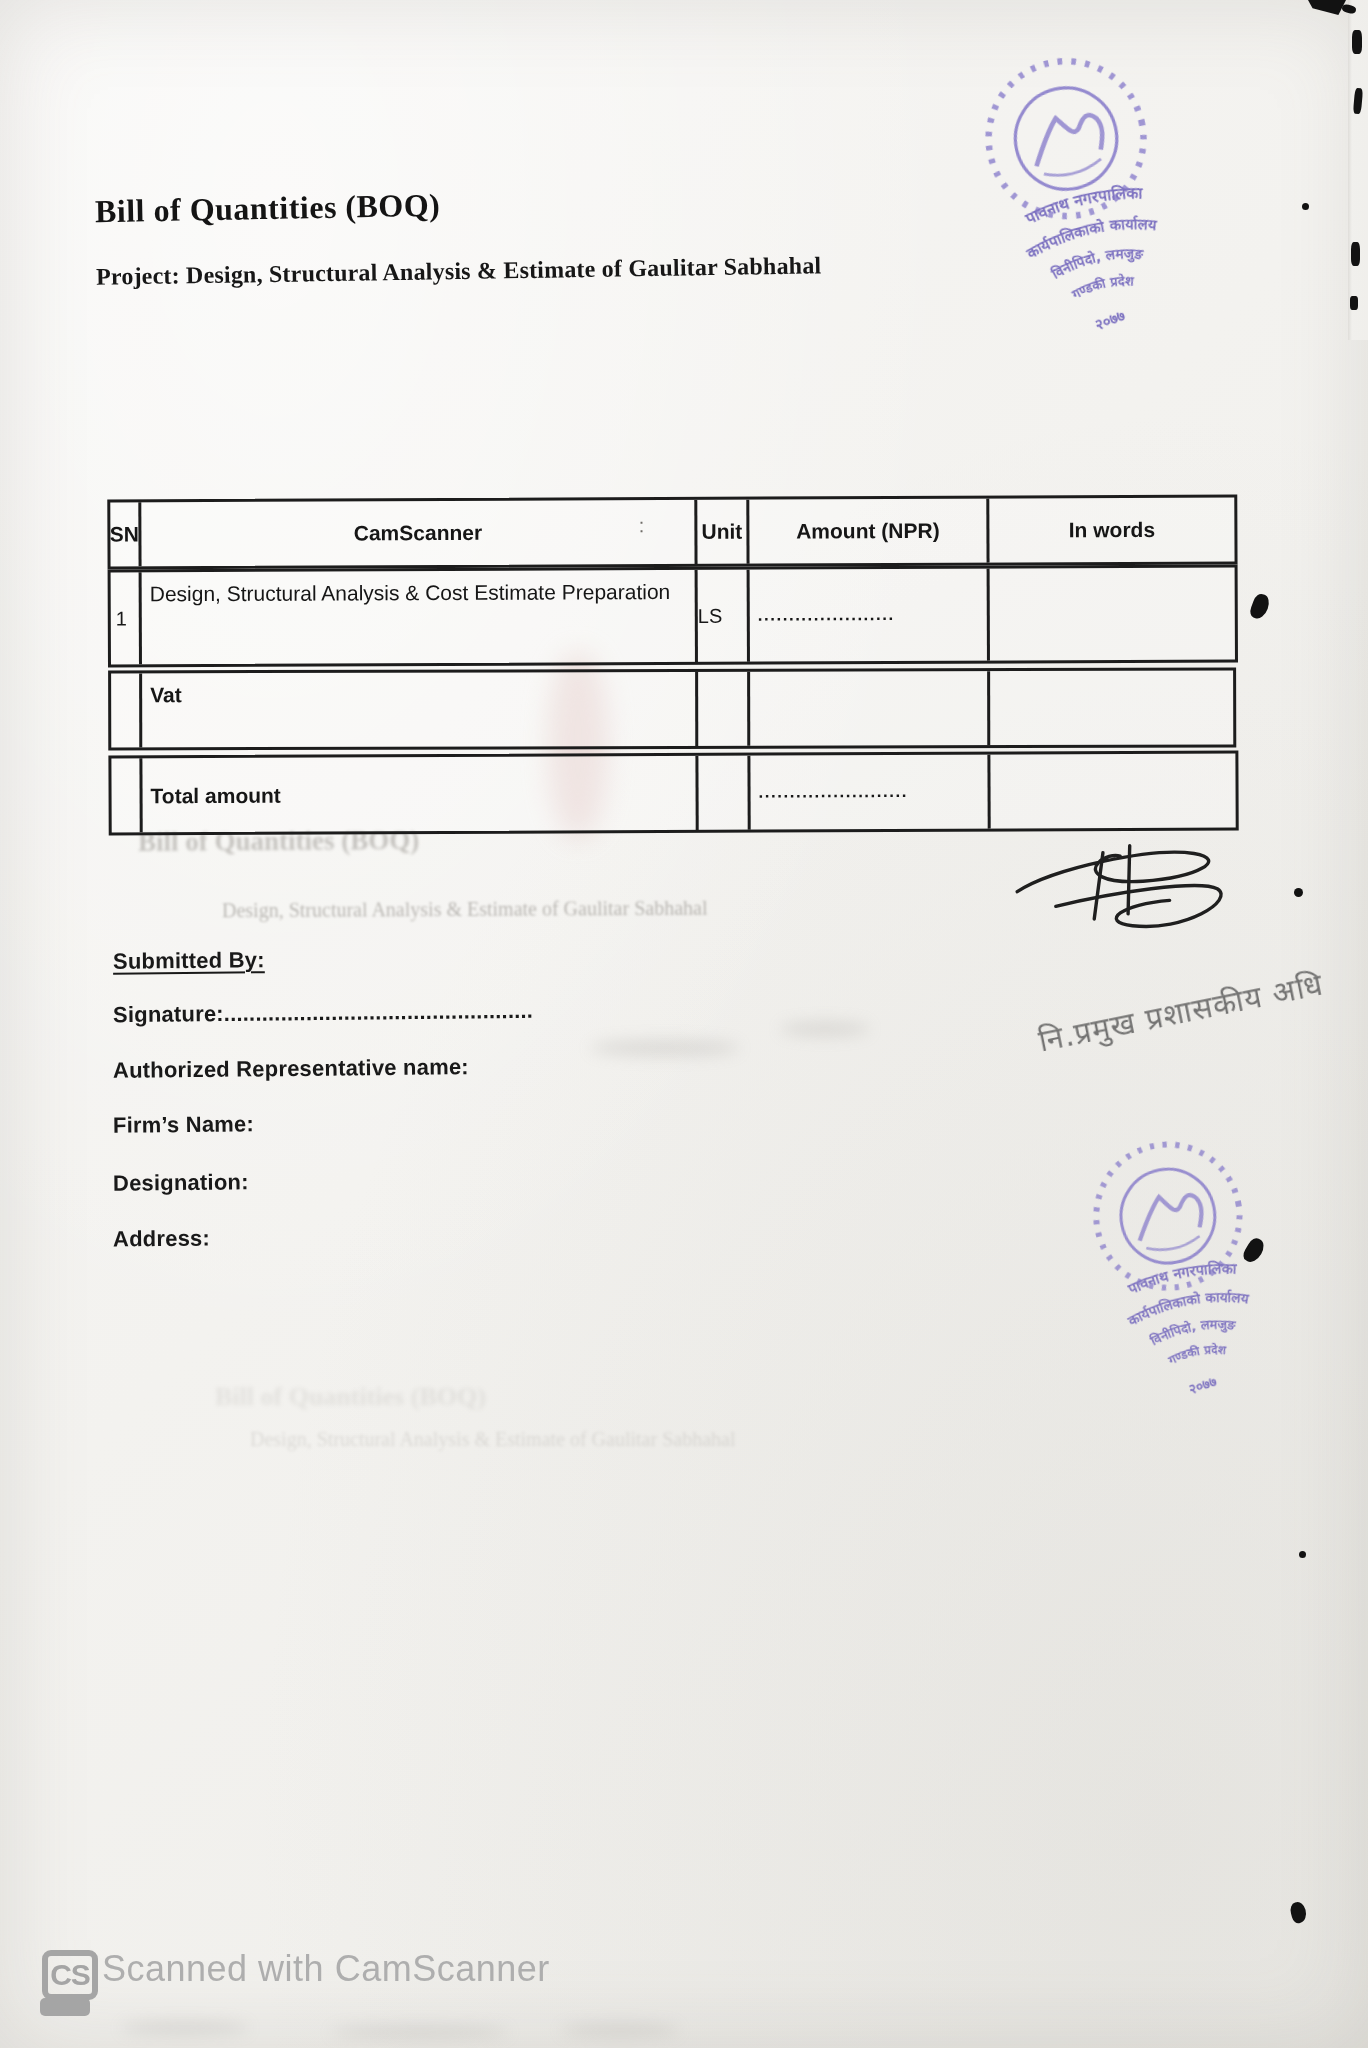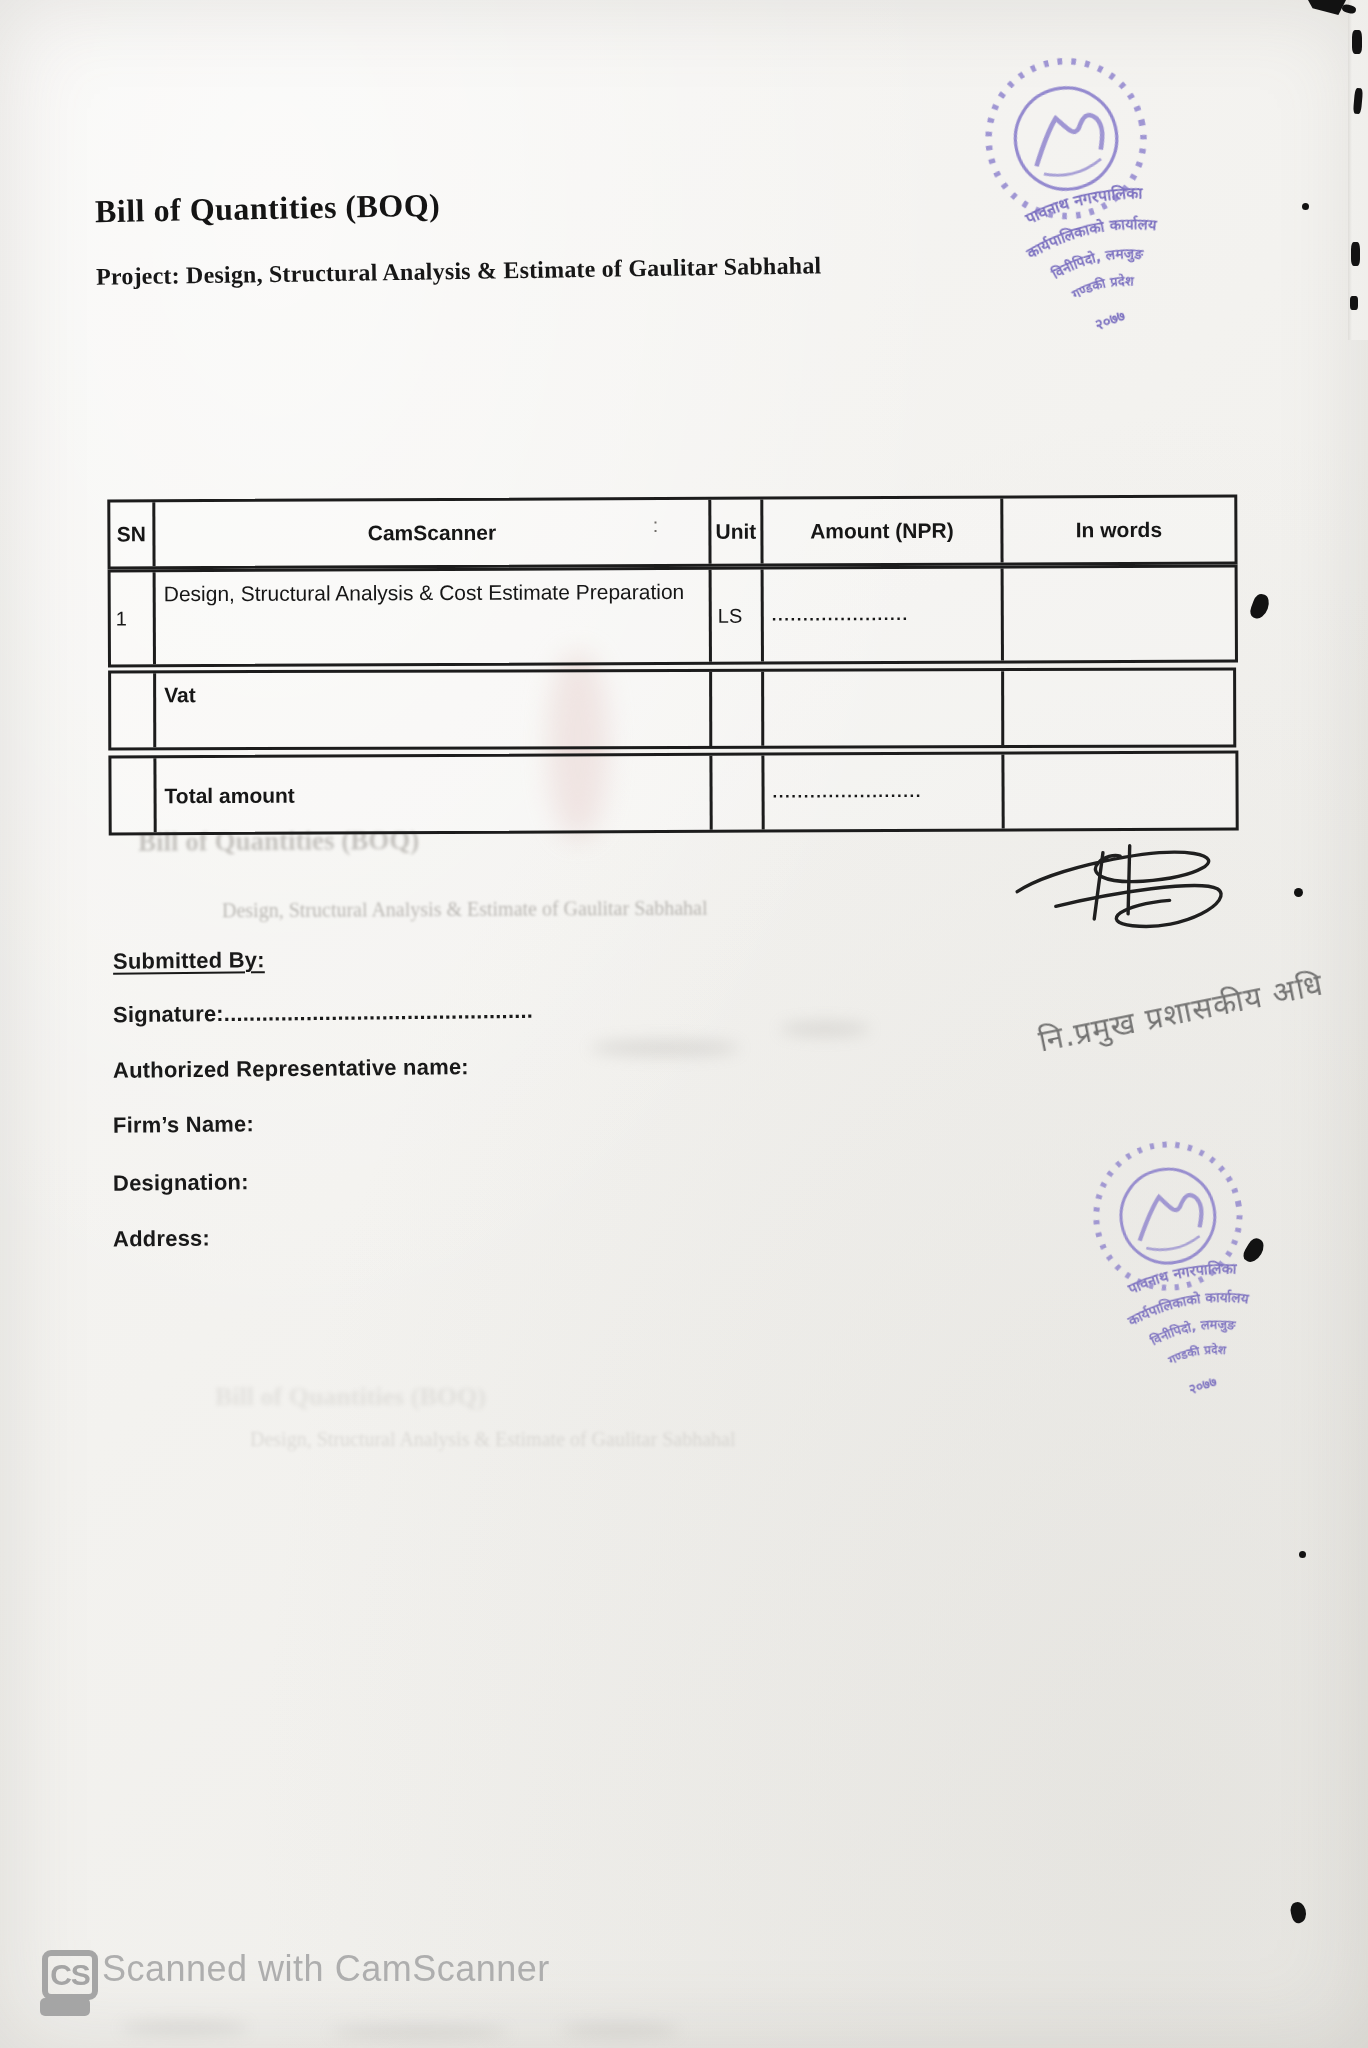--- a/index.html
+++ b/index.html
@@ -17,35 +17,35 @@
   
   .doc-title{left:95px;top:190px;font-family:"Liberation Serif",serif;font-weight:bold;
     font-size:32px;color:#141414;letter-spacing:.5px;transform:rotate(-1.1deg);}
   .doc-project{left:96px;top:258px;font-family:"Liberation Serif",serif;font-weight:bold;
     font-size:24px;color:#171717;transform:rotate(-0.9deg);letter-spacing:.2px;}
   
   .boq-table{left:108px;top:497px;width:1130px;height:336px;transform:rotate(-0.25deg);}
   .trow{position:absolute;left:0;display:flex;border:3px solid #1c1c1c;background:rgba(255,255,255,.25);}
   .trow .cell{border-right:3px solid #1c1c1c;box-sizing:border-box;display:flex;}
   .trow .cell:last-child{border-right:none;}
-  .c-sn{width:45px;}
+  .c-sn{width:31px;}
   .c-desc{width:556px;}
   .c-unit{width:52px;}
   .c-amt{width:240px;}
   .c-words{flex:1;}
   .hrow{top:0;height:64px;width:1124px;}
   .hrow .cell{align-items:center;justify-content:center;font-weight:bold;font-size:21px;color:#161616;}
   .hrow .c-desc{position:relative;}
   .hdr-colon{position:absolute;right:50px;top:14px;font-weight:400;color:#6f6c68;font-size:20px;}
   .r1{top:70px;height:92px;width:1124px;}
   .r2{top:172px;height:74px;width:1122px;transform:rotate(.1deg);}
   .r3{top:256px;height:74px;width:1124px;}
   .cell-sn{align-items:center;padding-left:5px;font-size:20px;color:#191919;}
   .cell-desc{padding:7px 8px;font-size:21px;color:#161616;line-height:29px;align-items:flex-start;}
-  .cell-unit{align-items:center;padding-left:6px;font-size:20px;color:#181818;}
+  .cell-unit{align-items:center;font-size:20px;color:#181818;}
   .cell-amt{align-items:center;padding-left:8px;font-size:17px;font-weight:bold;letter-spacing:1.5px;color:#161616;}
   .w600{font-weight:600;}
   .w700{font-weight:700;}
   
   .flabel{font-size:22px;font-weight:700;color:#191919;transform:rotate(-0.6deg);letter-spacing:.2px;}
   .ul{text-decoration:underline;text-decoration-thickness:2px;text-underline-offset:4px;}
   
   .ghost{font-family:"Liberation Serif",serif;color:#807c76;pointer-events:none;white-space:nowrap;}
   .g1{left:138px;top:826px;font-size:27px;font-weight:bold;opacity:.42;filter:blur(1.4px);transform:rotate(-0.4deg);}
   .g2{left:222px;top:898px;font-size:20px;opacity:.5;filter:blur(1.1px);transform:rotate(-0.3deg);}

